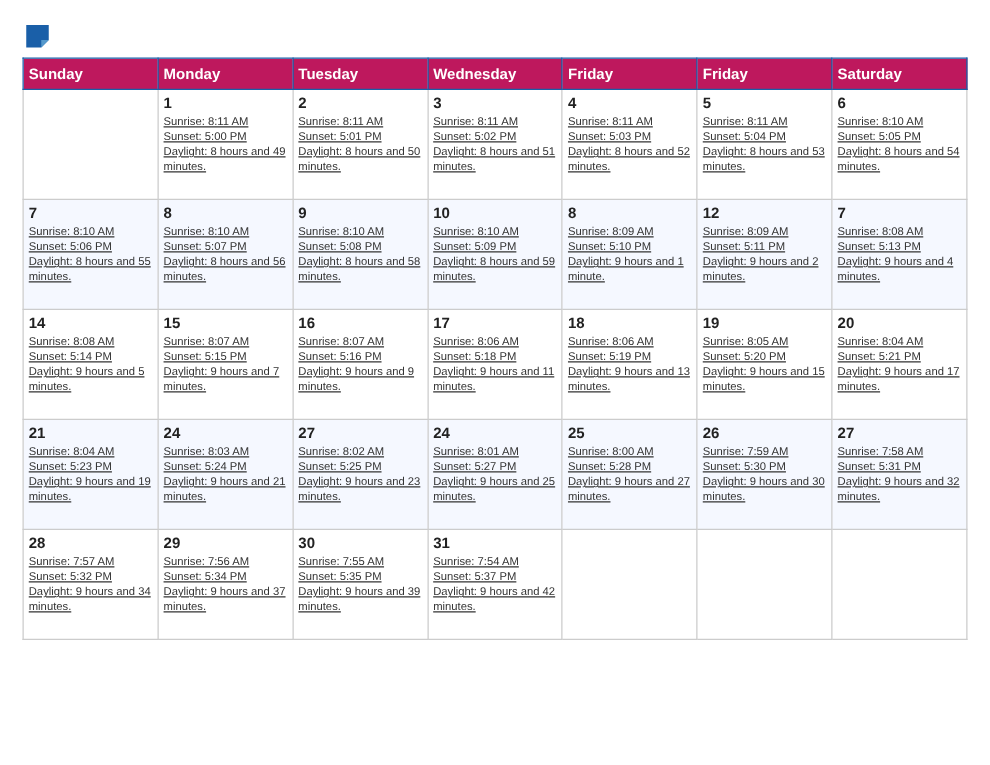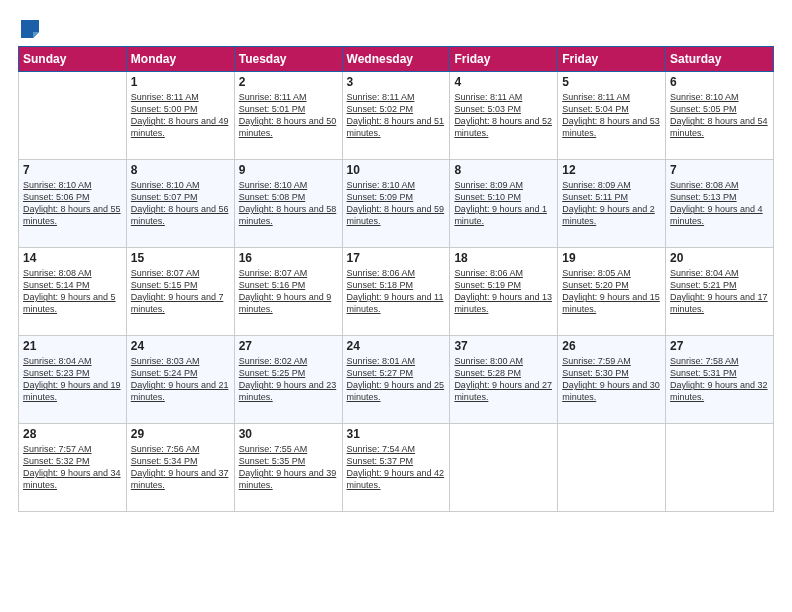--- a/index.html
+++ b/index.html
@@ -220,21 +220,21 @@
           </td>
           <td>
             <div class="day-number">27</div>
             <div class="day-info">Sunrise: 8:02 AM<br>Sunset: 5:25 PM<br>Daylight: 9 hours and 23 minutes.</div>
           </td>
           <td>
             <div class="day-number">24</div>
             <div class="day-info">Sunrise: 8:01 AM<br>Sunset: 5:27 PM<br>Daylight: 9 hours and 25 minutes.</div>
           </td>
           <td>
-            <div class="day-number">37</div>
+            <div class="day-number">25</div>
             <div class="day-info">Sunrise: 8:00 AM<br>Sunset: 5:28 PM<br>Daylight: 9 hours and 27 minutes.</div>
           </td>
           <td>
             <div class="day-number">26</div>
             <div class="day-info">Sunrise: 7:59 AM<br>Sunset: 5:30 PM<br>Daylight: 9 hours and 30 minutes.</div>
           </td>
           <td>
             <div class="day-number">27</div>
             <div class="day-info">Sunrise: 7:58 AM<br>Sunset: 5:31 PM<br>Daylight: 9 hours and 32 minutes.</div>
           </td>

